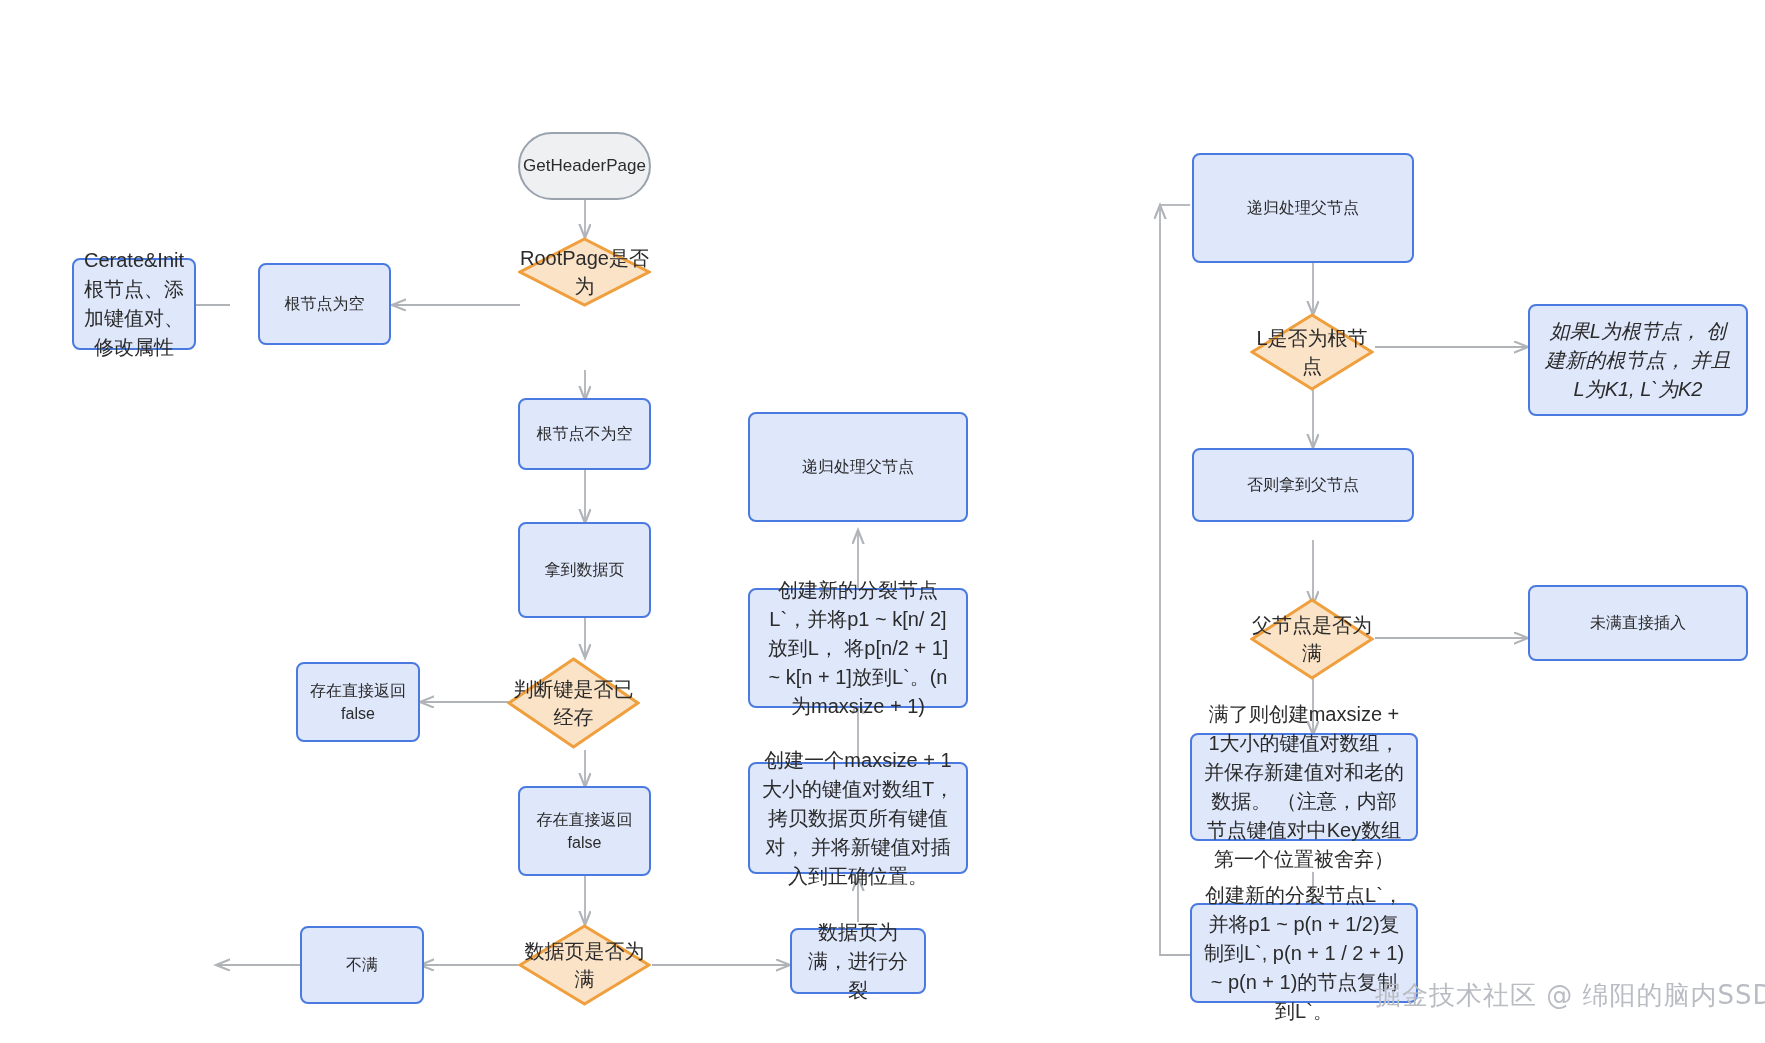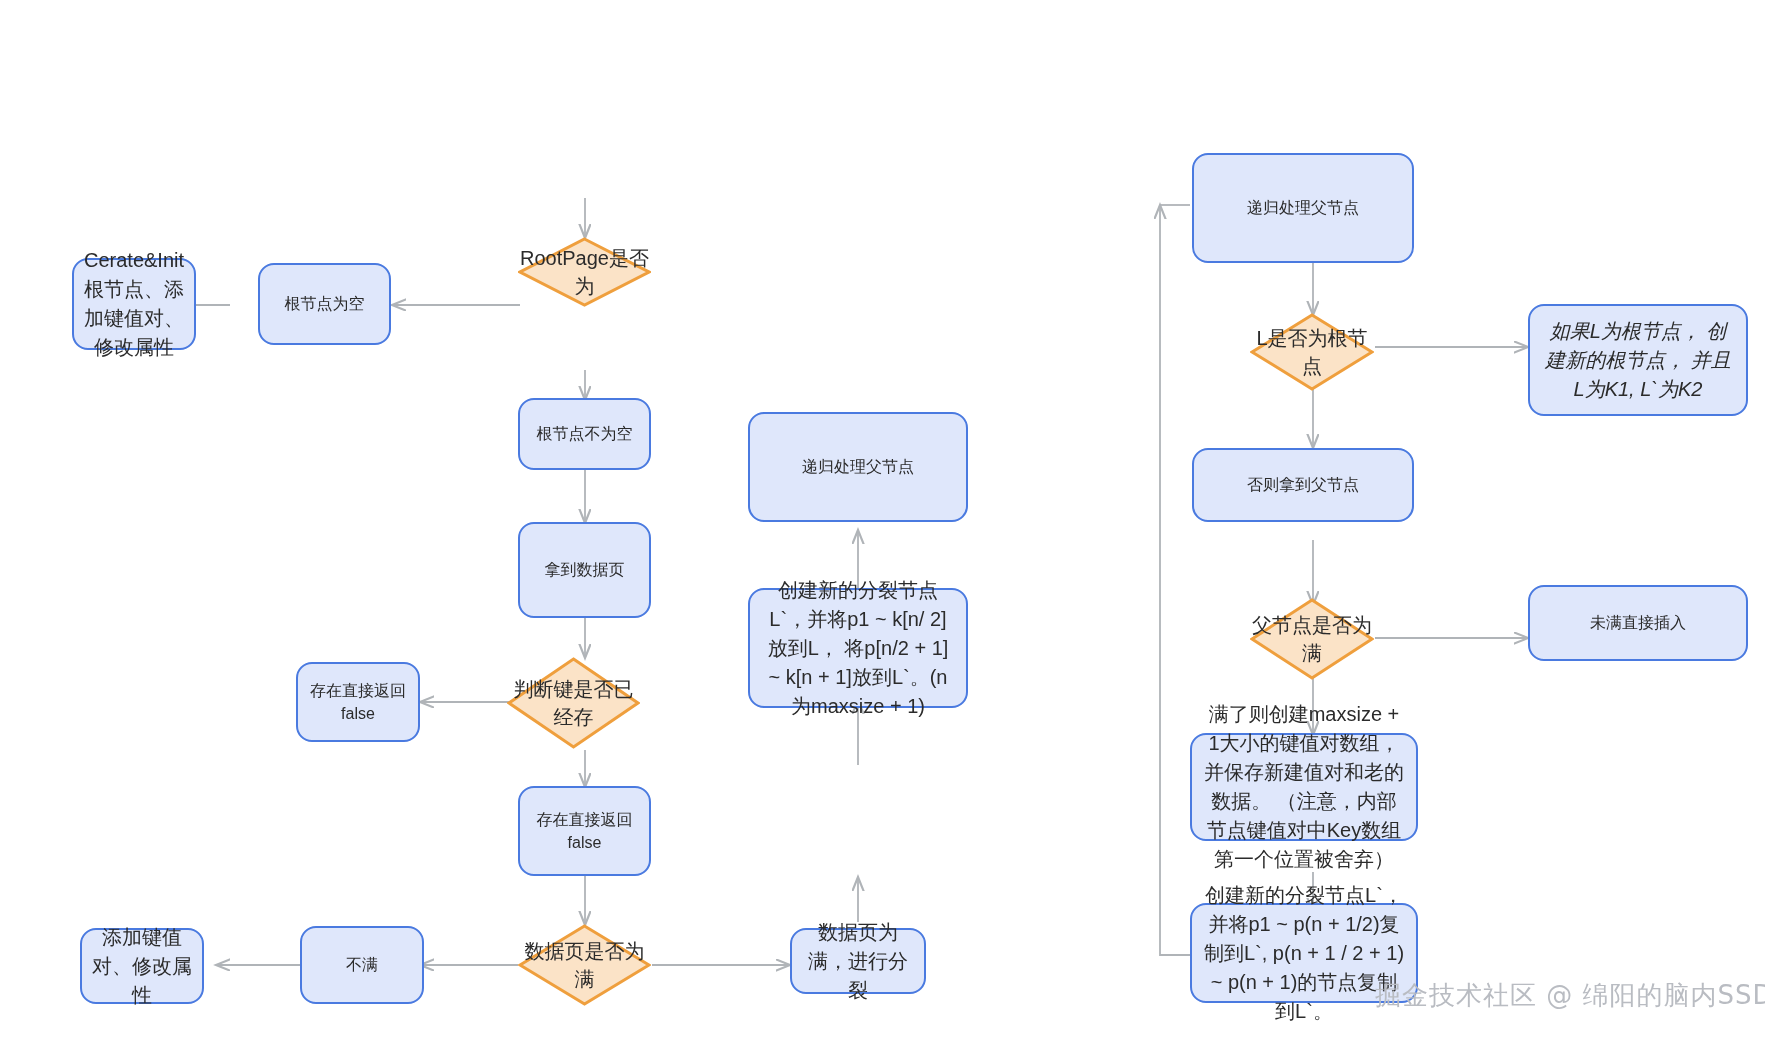--- a/index.html
+++ b/index.html
@@ -32,21 +32,21 @@
     display: flex;
     align-items: center;
     justify-content: center;
     text-align: center;
     line-height: 1.45;
     white-space: pre-line;
   }
   .node-process {
     background: #dfe7fb;
     border: 2px solid #4a7ae0;
-    border-radius: 16px;
+    border-radius: 8px;
     color: #2b2b2b;
     font-size: 16px;
     padding: 24px 10px;
   }
   .node-terminator {
     background: #eef0f2;
     border: 2px solid #9aa3ad;
     border-radius: 42px;
     color: #2b2b2b;
     font-size: 17px;
@@ -118,20 +118,23 @@
       <path d="M1313,678 L1313,735"></path>
       <path d="M1313,872 L1313,912"></path>
     </g>
     <g stroke="#b0b4b8" stroke-width="1.8" fill="none">
 
       <path d="M1190,955 L1160,955 L1160,205" marker-end="url(#arrow)"></path>
       <path d="M1160,205 L1190,205"></path>
     </g>
   </svg>
 
+  <div class="node node-terminator" style="left:518px; top:132px; width:133px; height:68px;">
+    <span>GetHeaderPage</span>
+  </div>
 
   <div class="node node-decision" style="left:518px; top:237px; width:133px; height:70px;">
     <svg class="diamond-shape" viewBox="0 0 133 70" preserveAspectRatio="none">
       <polygon points="66.5,2 131,35 66.5,68 2,35" fill="#fbe3c7" stroke="#ef9f3d" stroke-width="3"></polygon>
     </svg>
     <span class="diamond-label small-text">RootPage是否为</span>
   </div>
 
   <div class="node node-process" style="left:258px; top:263px; width:133px; height:82px;">
     <span>根节点为空</span>
@@ -168,28 +171,28 @@
     <svg class="diamond-shape" viewBox="0 0 133 82" preserveAspectRatio="none">
       <polygon points="66.5,2 131,41 66.5,80 2,41" fill="#fbe3c7" stroke="#ef9f3d" stroke-width="3"></polygon>
     </svg>
     <span class="diamond-label small-text">数据页是否为满</span>
   </div>
 
   <div class="node node-process" style="left:300px; top:926px; width:124px; height:78px;">
     <span>不满</span>
   </div>
 
-  <div class="node node-process" style="left:80px; top:928px; width:124px; height:76px;">
-    <span class="small-text">添加键值对、修改属性</span>
-  </div>
 
   <div class="node node-process" style="left:790px; top:928px; width:136px; height:66px;">
     <span class="small-text">数据页为满，进行分裂</span>
   </div>
 
+  <div class="node node-process" style="left:748px; top:762px; width:220px; height:112px;">
+    <span class="small-text">创建一个maxsize + 1大小的键值对数组T，拷贝数据页所有键值对， 并将新键值对插入到正确位置。</span>
+  </div>
 
   <div class="node node-process" style="left:748px; top:588px; width:220px; height:120px;">
     <span class="small-text">创建新的分裂节点L`，并将p1 ~ k[n/ 2]放到L， 将p[n/2 + 1] ~ k[n + 1]放到L`。(n为maxsize + 1)</span>
   </div>
 
   <div class="node node-process" style="left:748px; top:412px; width:220px; height:110px;">
     <span>递归处理父节点</span>
   </div>
 
   <div class="node node-process" style="left:1192px; top:153px; width:222px; height:110px;">

